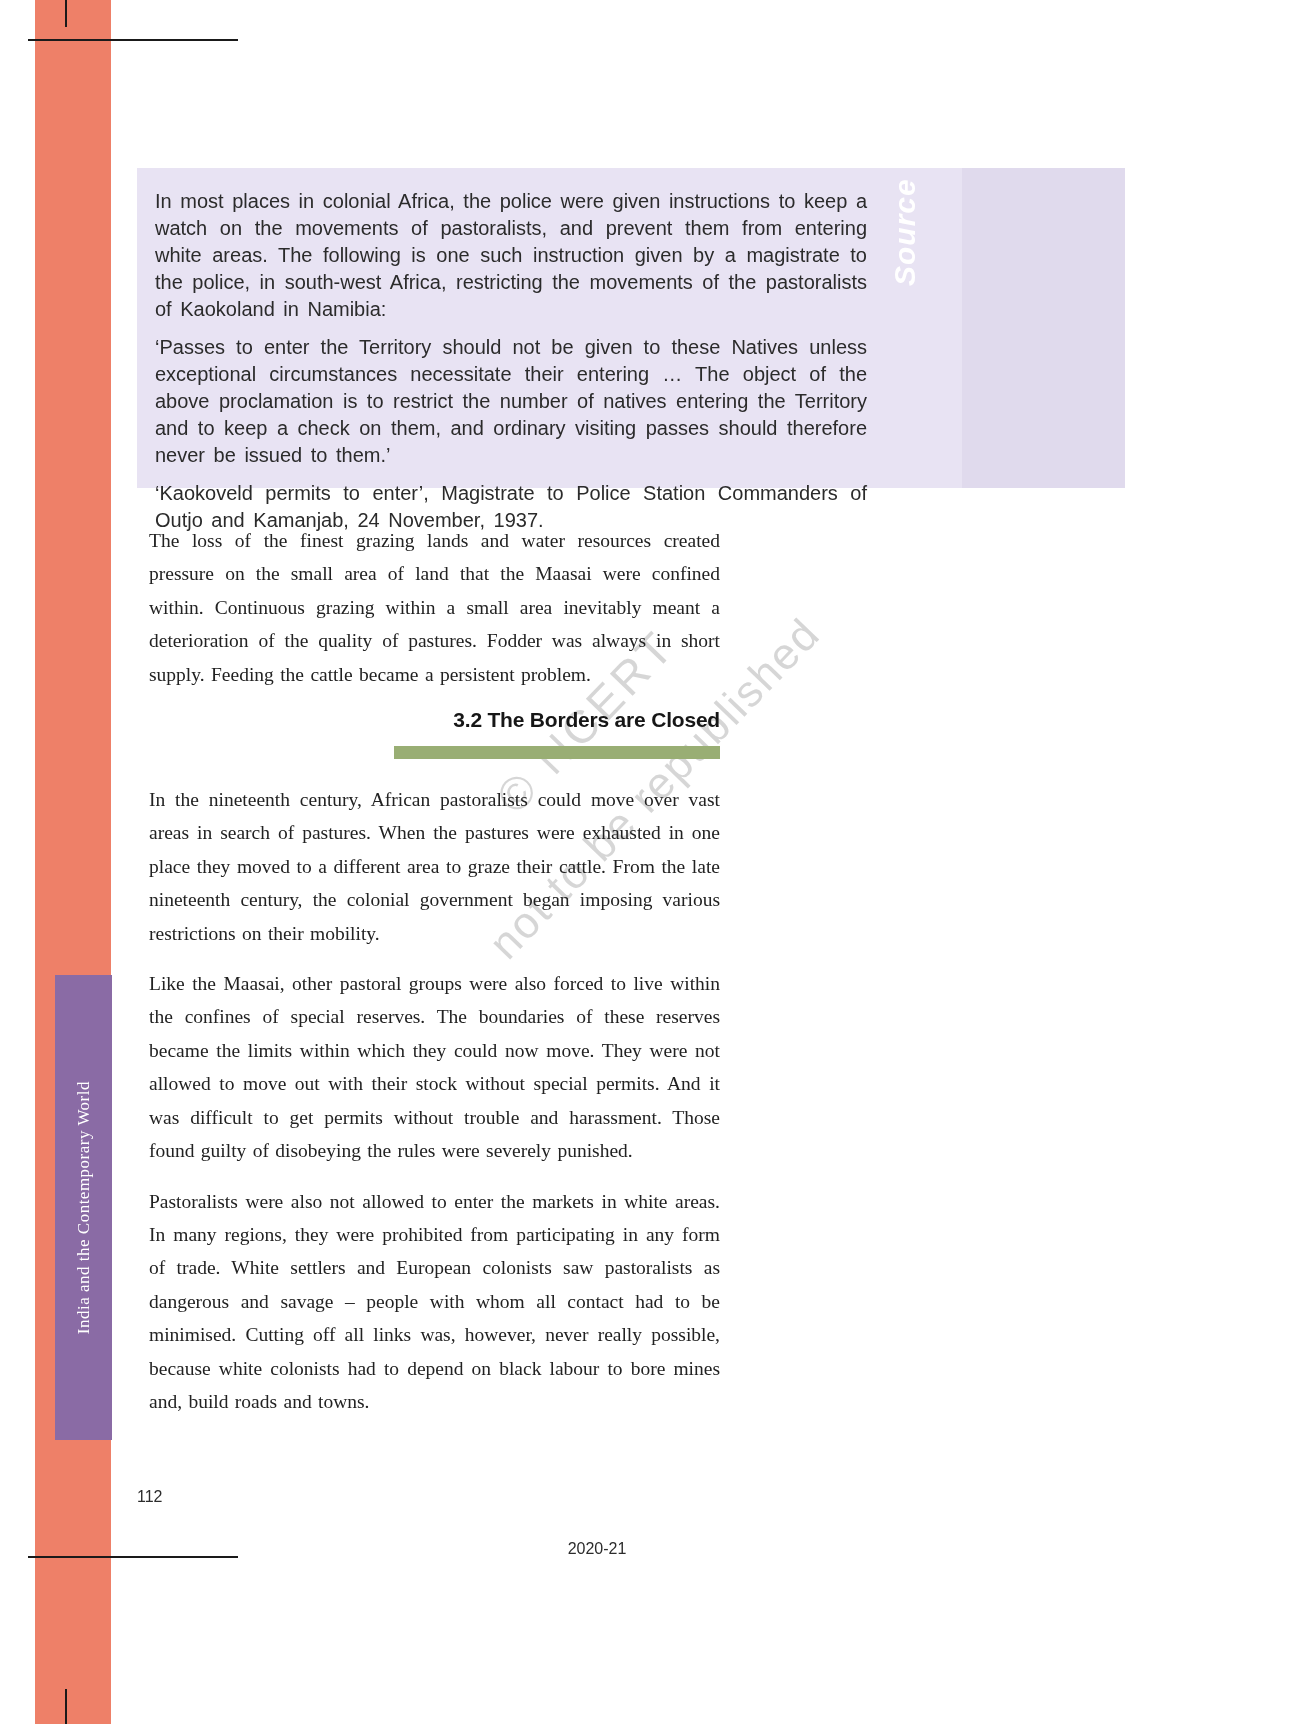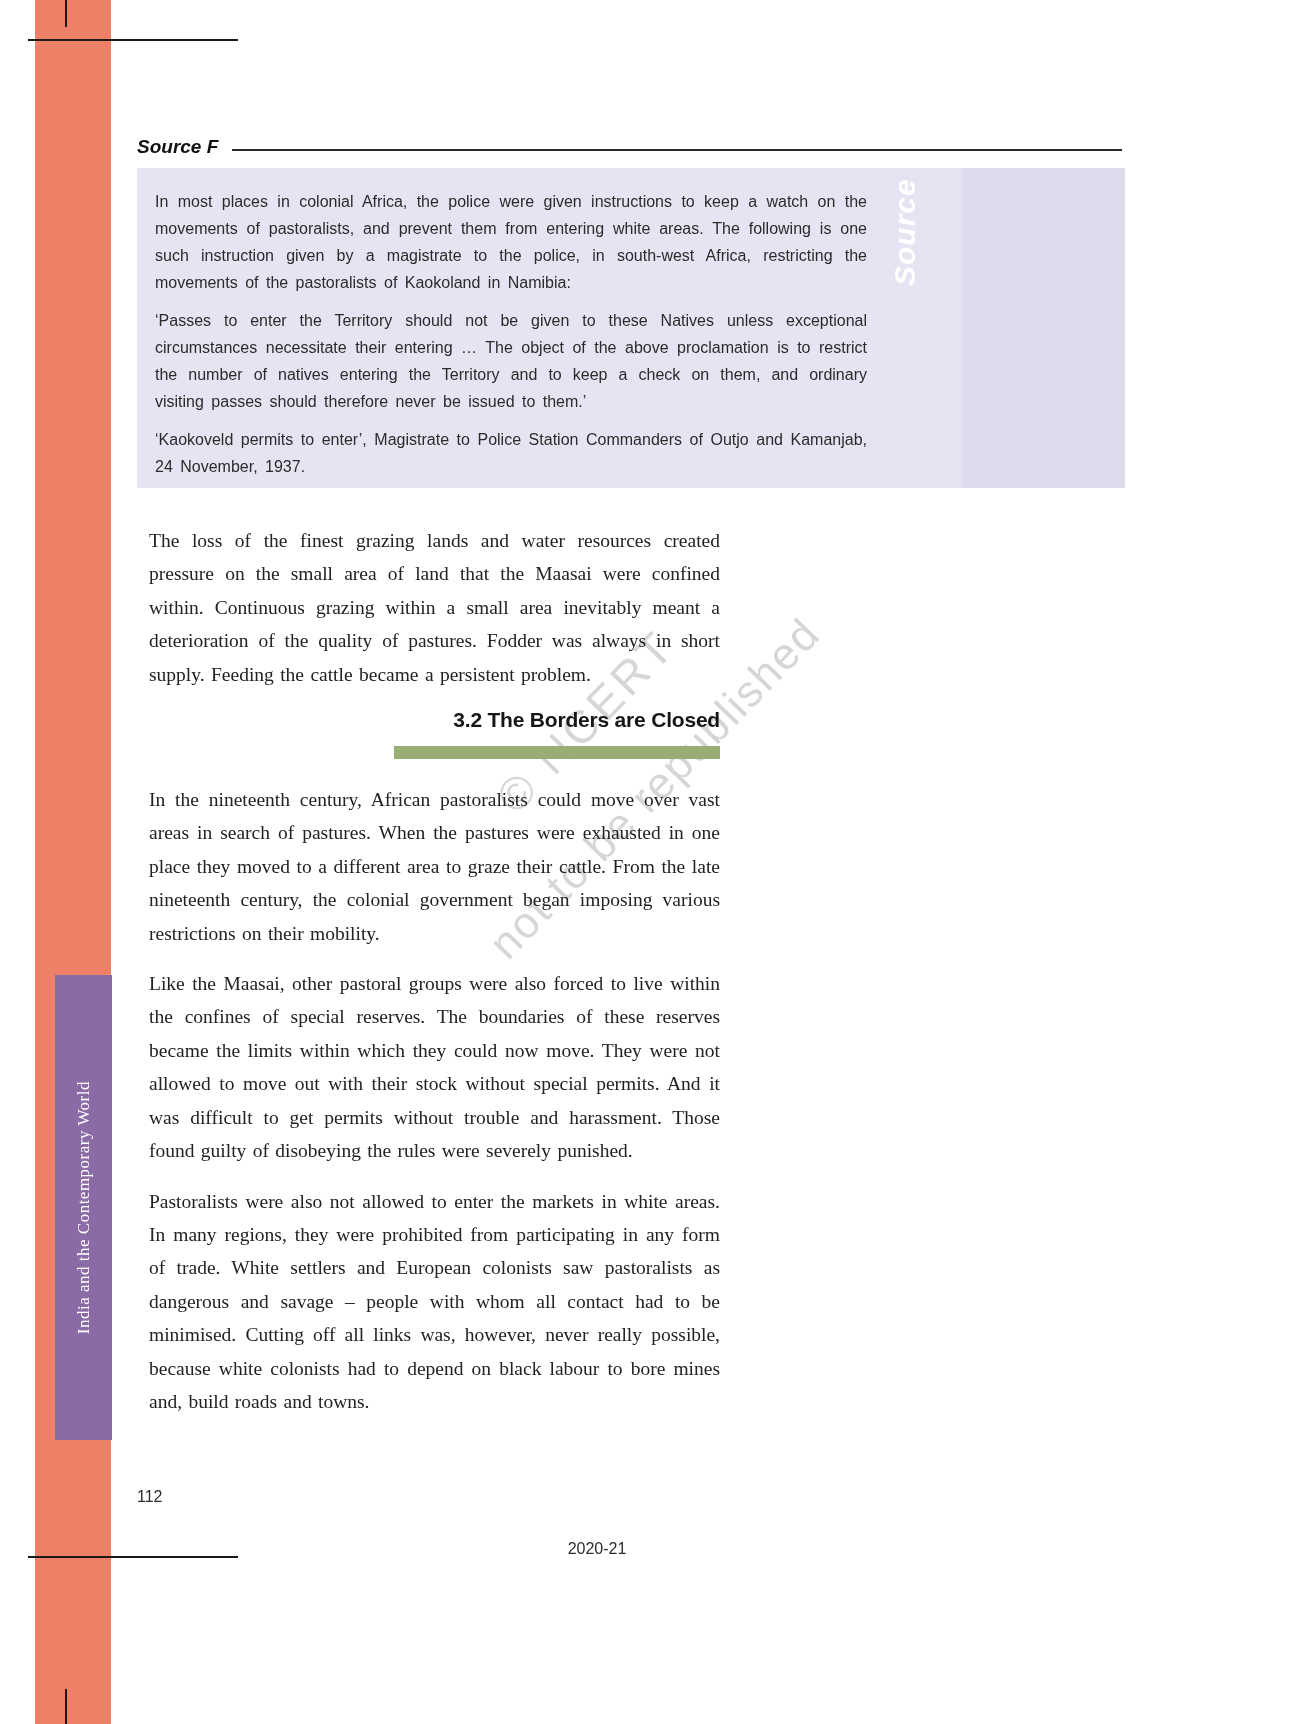--- a/index.html
+++ b/index.html
@@ -85,21 +85,21 @@
   }
   .source-side-strip {
     position: absolute;
     right: 0; top: 0;
     width: 163px; height: 100%;
     background: rgba(123, 95, 170, 0.07);
   }
   .source-box p {
     margin: 0 0 11px 0;
     font-family: "Liberation Sans", sans-serif;
-    font-size: 16px;
+    font-size: 20px;
     line-height: 27px;
     text-align: justify;
     word-spacing: 3px;
     color: #2b2b2b;
   }
   .source-side-label {
     position: absolute;
     left: 888px; top: 172px;
     height: 120px;
     display: flex;
@@ -208,24 +208,20 @@
   <div class="crop crop-top-v"></div>
   <div class="crop crop-top-h"></div>
   <div class="crop crop-bot-h"></div>
   <div class="crop crop-bot-v"></div>
 
   <div class="watermark">
     <div class="wm-line1">© NCERT</div>
     <div class="wm-line2">not to be republished</div>
   </div>
 
-  <div class="source-heading-row">
-    <span class="source-f-label">Source F</span>
-    <span class="source-f-rule"></span>
-  </div>
 
   <div class="source-box">
     <div class="source-side-strip"></div>
     <p>In most places in colonial Africa, the police were given instructions to keep a watch on the movements of  pastoralists, and prevent them from entering white areas. The following is one such instruction given by a magistrate to the police, in south-west Africa, restricting the movements of the pastoralists of Kaokoland in Namibia:</p>
     <p>‘Passes to enter the Territory should not be given to these Natives unless exceptional circumstances necessitate their entering … The object of the above proclamation is to restrict the number of natives entering the Territory and to keep a check on them, and ordinary visiting passes should therefore never be issued to them.’</p>
     <p>‘Kaokoveld permits to enter’, Magistrate to Police Station Commanders of Outjo and Kamanjab, 24 November, 1937.</p>
   </div>
   <div class="source-side-label">Source</div>
 
   <div class="body-column">

